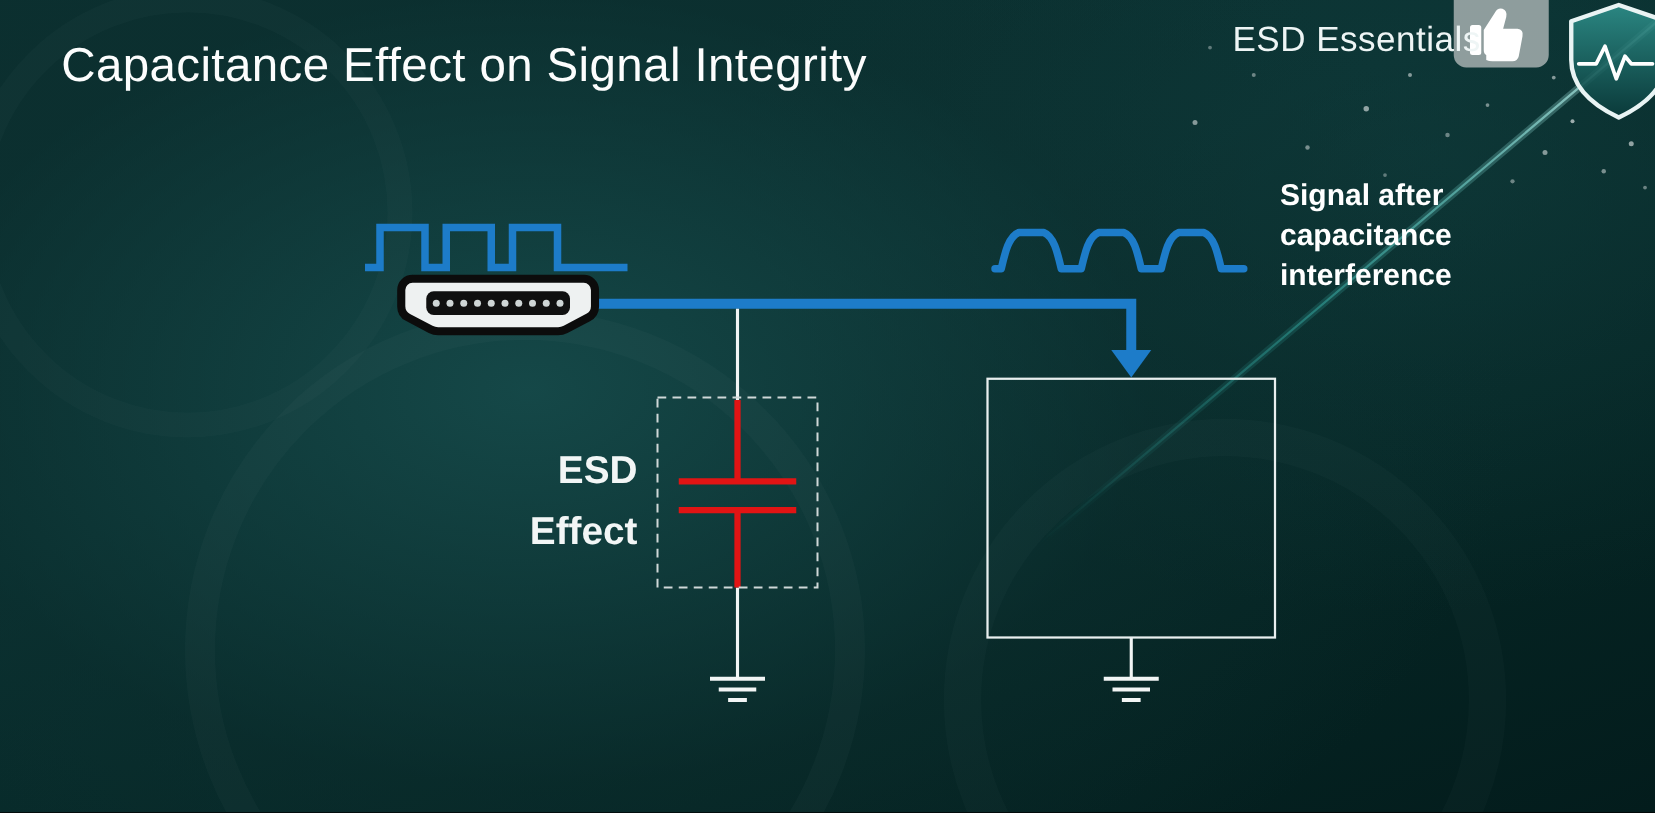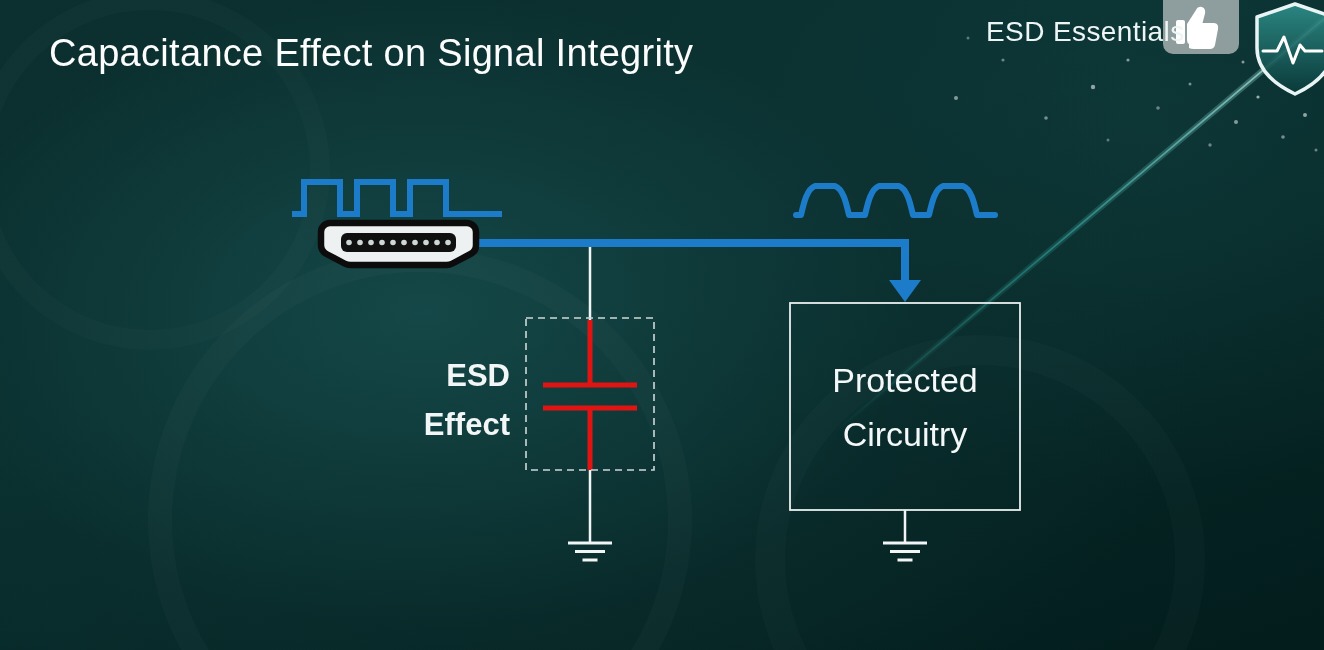--- a/index.html
+++ b/index.html
@@ -123,24 +123,25 @@
       <path d="M1295 4 L1333 17 V48 Q1333 76 1295 94 Q1257 76 1257 48 V17 Z" fill="url(#shieldGrad)" fill-opacity="0.9" stroke="#e9f4f4" stroke-width="3.5" stroke-linejoin="round"></path>
       <polyline points="1263,51 1277,51 1284,37 1293,63 1300,45 1305,51 1322,51" fill="none" stroke="#ffffff" stroke-width="3" stroke-linejoin="round" stroke-linecap="round"></polyline>
     </g>
   </svg>
 
   <h1 class="title">Capacitance Effect on Signal Integrity</h1>
 
   <span class="brand-text">ESD Essentials</span>
 
 
+  <div class="lbl output-label">
+    <div>Signal after</div>
+    <div>capacitance</div>
+    <div>interference</div>
+  </div>
 
   <div class="lbl esd-label">
     <div>ESD</div>
     <div>Effect</div>
   </div>
 
-  <div class="lbl protected-label">
-    <div>Protected</div>
-    <div>Circuitry</div>
-  </div>
 
 </div>
 
 </body></html>

